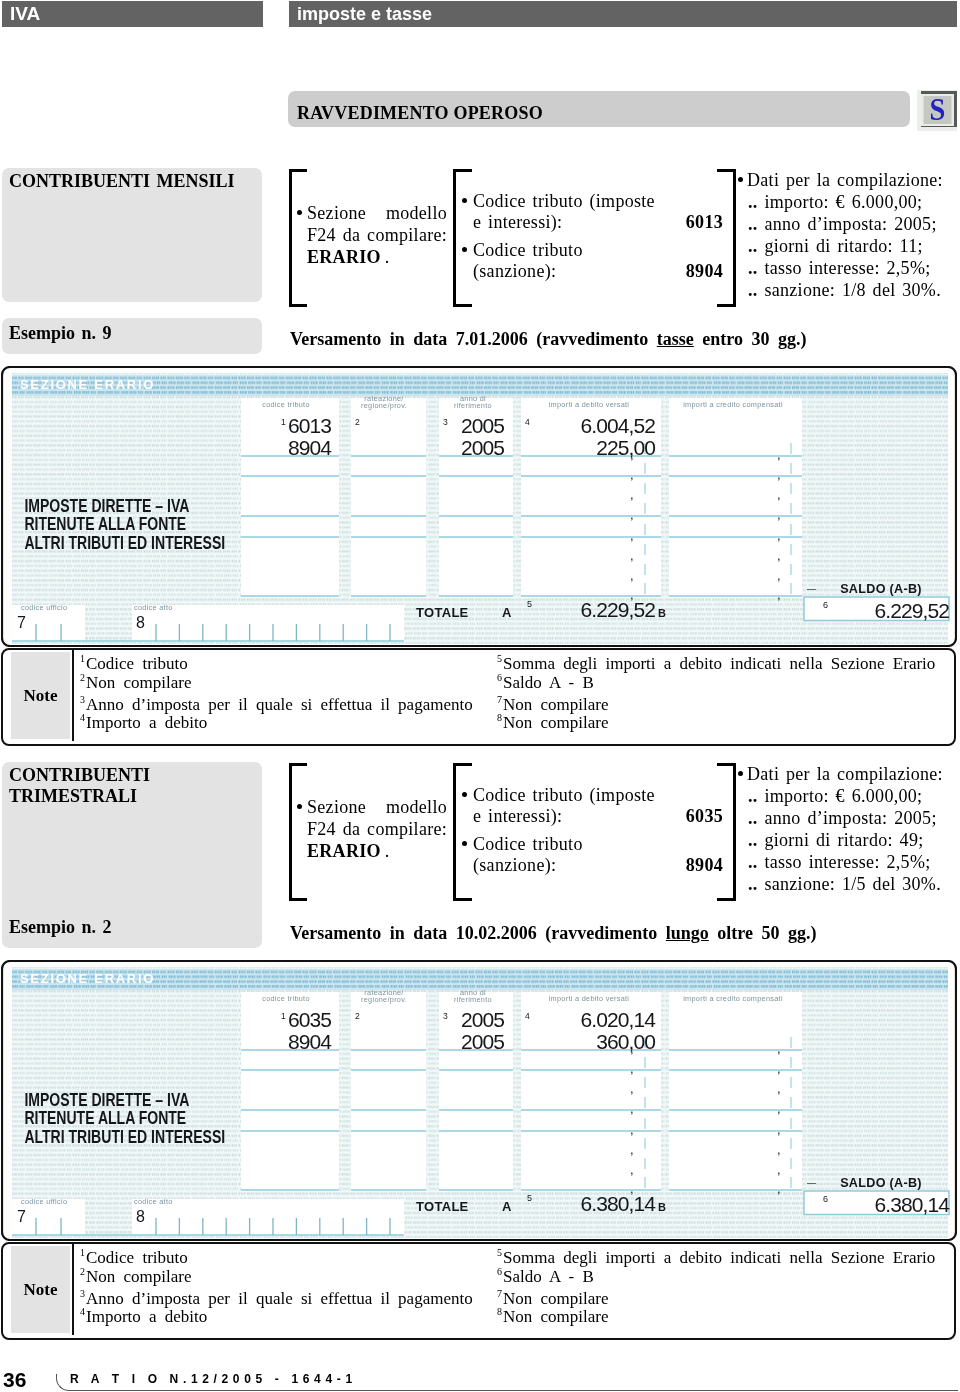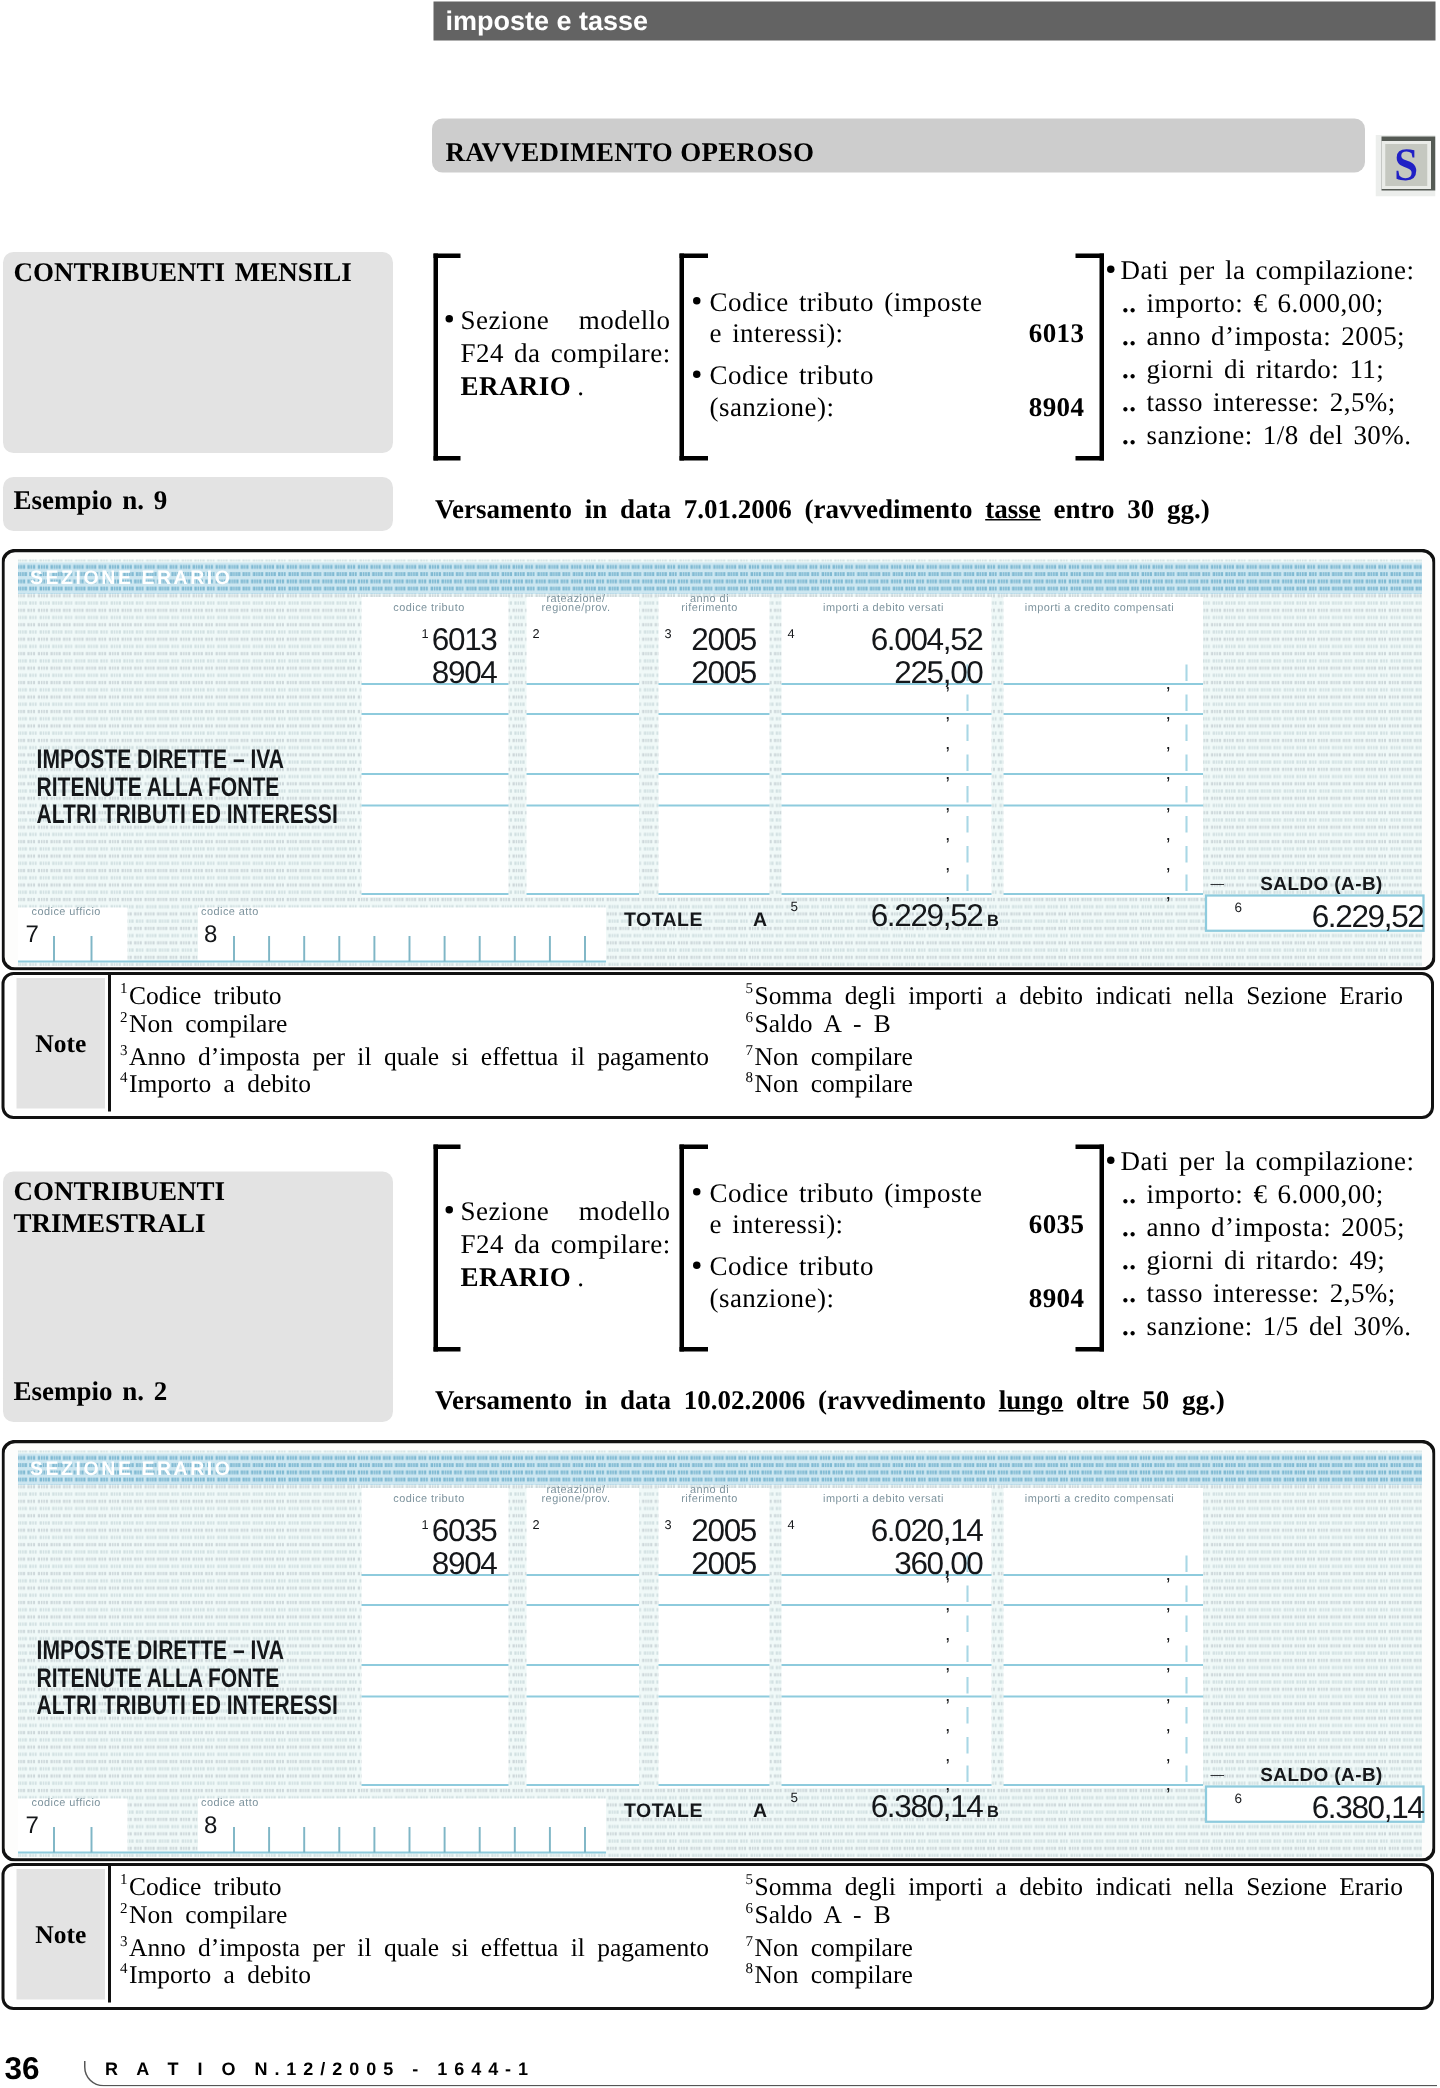--- a/index.html
+++ b/index.html
@@ -9,21 +9,21 @@
   .abs{position:absolute;}
 
   
   .hdrband{position:absolute;top:1px;height:26px;background:#636363;color:#fff;
            font-family:"Liberation Sans",sans-serif;font-weight:bold;
            display:flex;align-items:center;box-sizing:border-box;}
   #hb-left{left:2px;width:261px;font-size:19px;padding-left:8px;}
   #hb-right{left:289px;width:668px;font-size:18px;padding-left:8px;}
 
   
-  #maintitle{left:288px;top:79px;width:622px;height:36px;background:#cdcdcd;border-radius:7px;
+  #maintitle{left:288px;top:91px;width:622px;height:36px;background:#cdcdcd;border-radius:7px;
              box-sizing:border-box;padding:12px 0 0 9px;
              font-weight:bold;font-size:18px;letter-spacing:.2px;}
   #badge{left:917px;top:90px;width:40px;height:41px;}
 
   
   .greybox{background:#e3e3e3;border-radius:7px;box-sizing:border-box;
            font-weight:bold;font-size:18px;line-height:21px;word-spacing:2px;}
 
   
   .brk{position:absolute;border-top:3px solid #000;border-bottom:3px solid #000;}
@@ -50,20 +50,23 @@
   
   #pgnum{left:3px;top:1369px;font-family:"Liberation Sans",sans-serif;font-weight:bold;font-size:21px;line-height:21px;}
   #ftrline{left:56px;top:1374px;width:901px;height:16px;border-left:1.6px solid #555;border-bottom:1.6px solid #555;border-bottom-left-radius:13px;}
   #ftrtext{left:70px;top:1373px;font-family:"Liberation Sans",sans-serif;font-weight:bold;font-size:12px;line-height:12px;letter-spacing:4.65px;}
 </style>
 </head>
 <body>
 
 <div class="page">
 
+  <div class="hdrband" id="hb-left">
+      <span>IVA</span>
+    </div>
   <div class="hdrband" id="hb-right">
       <span>imposte e tasse</span>
     </div>
 
   <div class="abs" id="maintitle"><span>RAVVEDIMENTO  OPEROSO</span></div>
 
   <div class="abs" id="badge">
     <svg width="40" height="41" viewBox="0 0 40 41">
       <rect x="0" y="0" width="40" height="41" fill="#eceeec"></rect>
       <rect x="4" y="1" width="36" height="36" fill="#555a54"></rect>
@@ -288,21 +291,21 @@
         <div class="notesep" style="left:69px;top:-2px;height:93px;"></div>
         <div class="abs nl" style="left:77px;top:5px;"><span class="sup">1</span><span>Codice tributo</span></div>
         <div class="abs nl" style="left:77px;top:24px;"><span class="sup">2</span><span>Non compilare</span></div>
         <div class="abs nl" style="left:77px;top:46px;"><span class="sup">3</span><span>Anno d’imposta per il quale si effettua il pagamento</span></div>
         <div class="abs nl" style="left:77px;top:64px;"><span class="sup">4</span><span>Importo a debito</span></div>
         <div class="abs nl" style="left:494px;top:5px;"><span class="sup">5</span><span>Somma degli importi a debito indicati nella Sezione Erario</span></div>
         <div class="abs nl" style="left:494px;top:24px;"><span class="sup">6</span><span>Saldo A - B</span></div>
         <div class="abs nl" style="left:494px;top:46px;"><span class="sup">7</span><span>Non compilare</span></div>
         <div class="abs nl" style="left:494px;top:64px;"><span class="sup">8</span><span>Non compilare</span></div>
       </div>
-      <div class="abs greybox" style="left:2px;top:762px;width:260px;height:162px;padding:3px 0 0 7px;margin-top:19px;"><span>CONTRIBUENTI<br>TRIMESTRALI</span></div>
+      <div class="abs greybox" style="left:2px;top:762px;width:260px;height:162px;padding:3px 0 0 7px;"><span>CONTRIBUENTI<br>TRIMESTRALI</span></div>
       <div class="abs greybox" style="left:2px;top:912px;width:260px;height:36px;padding:5px 0 16px 7px;"><span>Esempio n. 2</span></div>
       <div class="abs brk l" style="left:289px;top:763px;width:15px;height:132px;"></div>
       <div class="abs bullet" style="left:297px;top:804px;"></div>
       <div class="abs tl" style="left:307px;top:797px;width:140px;text-align:justify;text-align-last:justify;">Sezione  modello</div>
       <div class="abs tl" style="left:307px;top:819px;width:140px;text-align:justify;text-align-last:justify;">F24 da compilare:</div>
       <div class="abs tl b" style="left:307px;top:841px;width:140px;">ERARIO<span class="sm">.</span></div>
       <div class="abs brk l" style="left:453px;top:763px;width:16px;height:132px;"></div>
       <div class="abs brk r" style="left:717px;top:763px;width:16px;height:132px;"></div>
       <div class="abs bullet" style="left:462px;top:792px;"></div>
       <div class="abs tl" style="left:473px;top:785px;width:200px;">Codice tributo (imposte</div>

